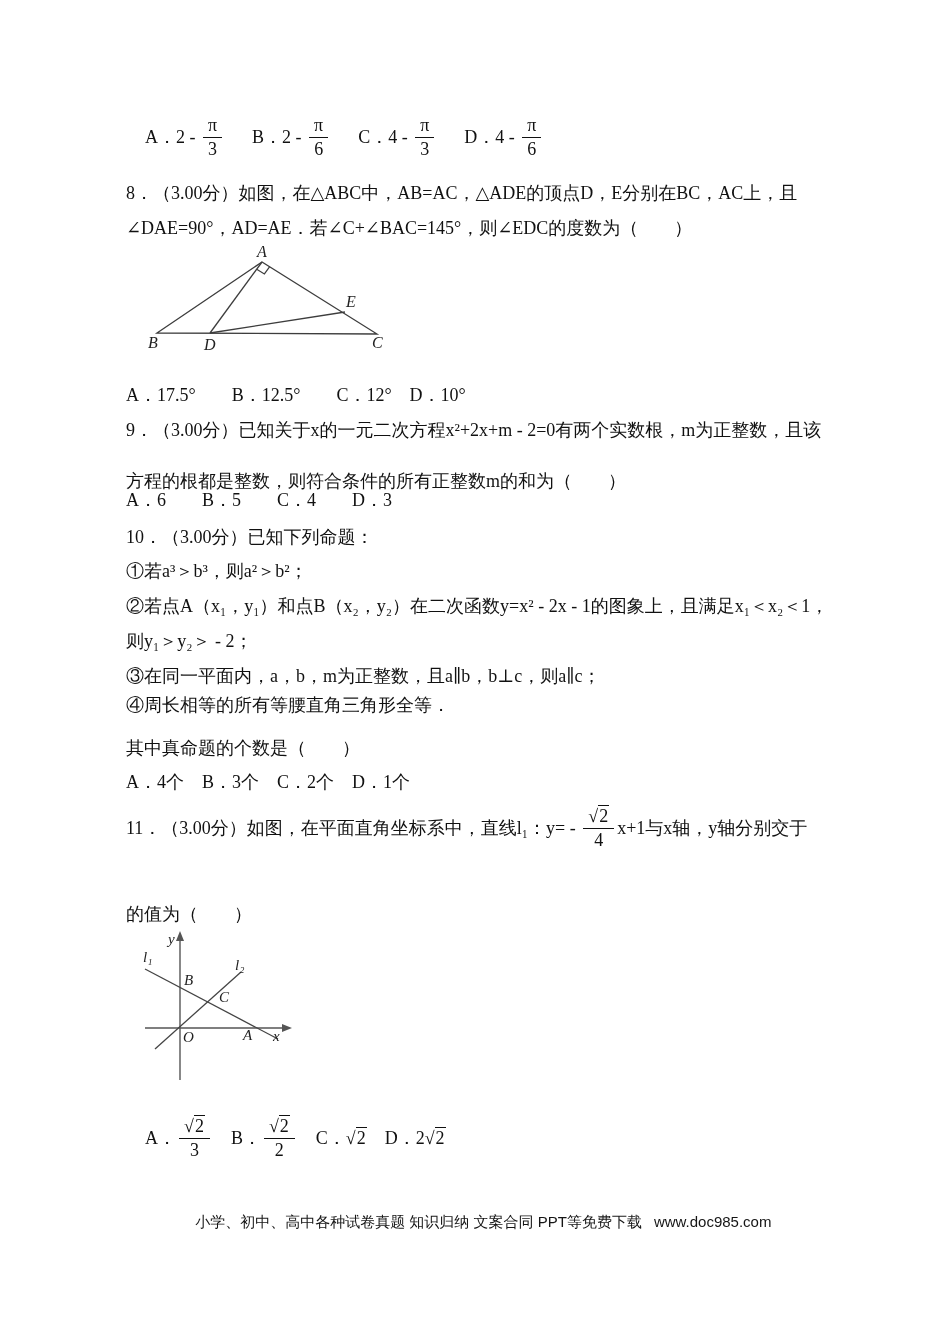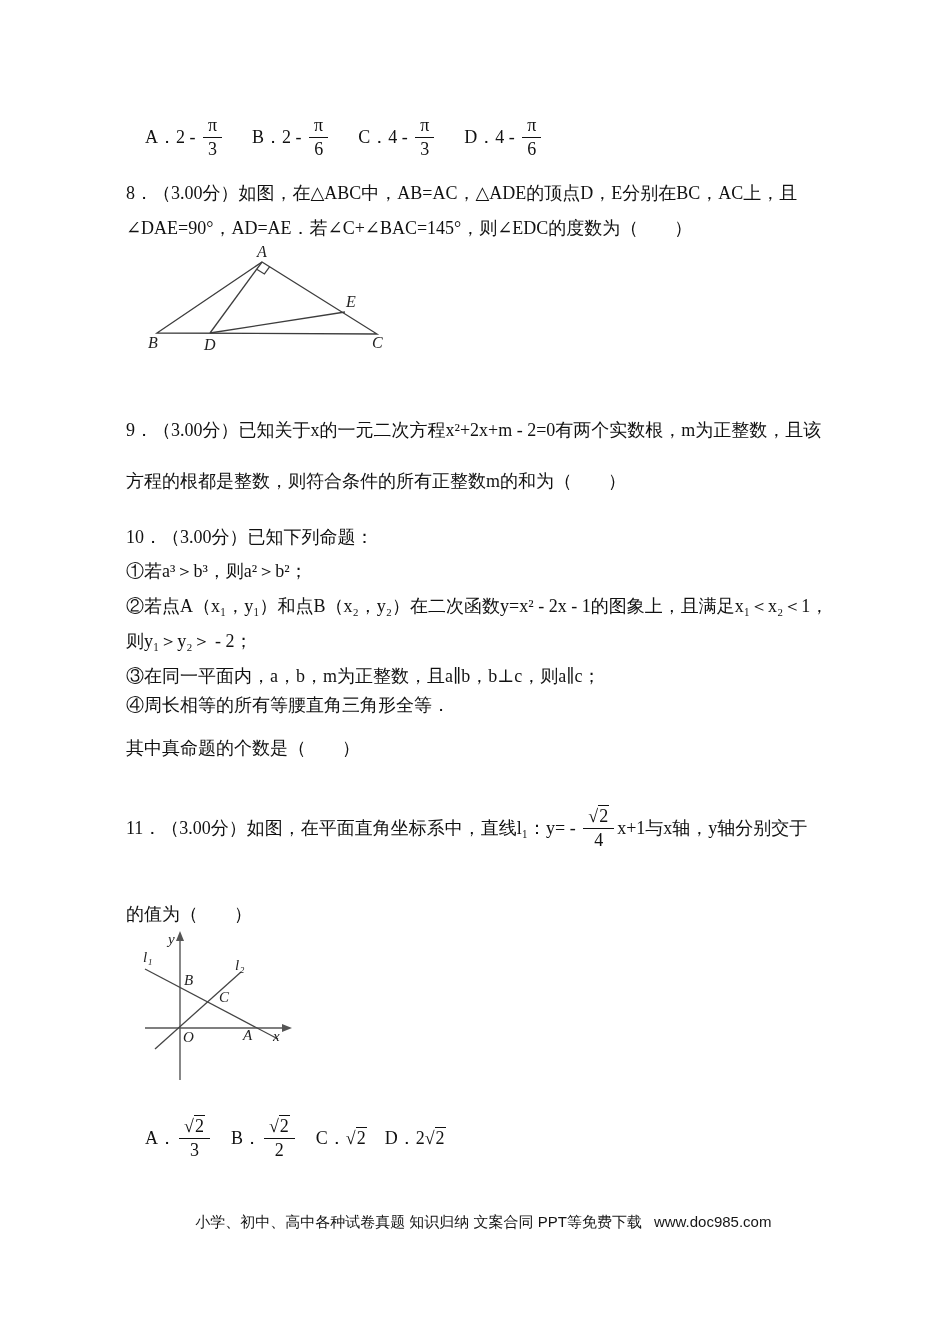--- a/index.html
+++ b/index.html
@@ -48,31 +48,34 @@
     <line x1="122" y1="18" x2="70" y2="89" stroke="#3d3d3d" stroke-width="1.3"></line>
     <line x1="70" y1="89" x2="205" y2="68" stroke="#3d3d3d" stroke-width="1.3"></line>
     <polyline points="116.7,25.3 124.4,29.9 129.7,22.6" fill="none" stroke="#3d3d3d" stroke-width="1.2"></polyline>
     <text x="122" y="13" font-size="16" text-anchor="middle">A</text>
     <text x="8" y="104" font-size="16">B</text>
     <text x="64" y="106" font-size="16">D</text>
     <text x="232" y="104" font-size="16">C</text>
     <text x="206" y="63" font-size="16">E</text>
   </svg>
 
+  <div class="line" style="top:385px">A．17.5°　　B．12.5°　　C．12°　D．10°</div>
 
   <div class="line" style="top:420px">9．（3.00分）已知关于x的一元二次方程x²+2x+m - 2=0有两个实数根，m为正整数，且该</div>
   <div class="line" style="top:471px">方程的根都是整数，则符合条件的所有正整数m的和为（　　）</div>
+  <div class="line" style="top:490px">A．6　　B．5　　C．4　　D．3</div>
 
   <div class="line" style="top:527px">10．（3.00分）已知下列命题：</div>
   <div class="line" style="top:561px">①若a³＞b³，则a²＞b²；</div>
   <div class="line" style="top:596px">②若点A（x₁，y₁）和点B（x₂，y₂）在二次函数y=x² - 2x - 1的图象上，且满足x₁＜x₂＜1，</div>
   <div class="line" style="top:631px">则y₁＞y₂＞ - 2；</div>
   <div class="line" style="top:666px">③在同一平面内，a，b，m为正整数，且a∥b，b⊥c，则a∥c；</div>
   <div class="line" style="top:695px">④周长相等的所有等腰直角三角形全等．</div>
   <div class="line" style="top:738px">其中真命题的个数是（　　）</div>
+  <div class="line" style="top:772px">A．4个　B．3个　C．2个　D．1个</div>
 
   <div class="line flexline" style="top:799px;height:58px">
     <span>11．（3.00分）如图，在平面直角坐标系中，直线l₁：y= - </span><span class="frac"><span class="num"><span class="sqrt">√</span><span class="rad">2</span></span><span class="den">4</span></span><span>x+1与x轴，y轴分别交于</span>
   </div>
   <div class="line" style="top:904px">的值为（　　）</div>
 
   <svg class="fig" style="left:140px;top:928px" width="160" height="160" viewBox="0 0 160 160">
     <line x1="40" y1="8" x2="40" y2="152" stroke="#555" stroke-width="1.4"></line>
     <polygon points="40,3 36,13 44,13" fill="#555"></polygon>
     <line x1="5" y1="100" x2="147" y2="100" stroke="#555" stroke-width="1.4"></line>

